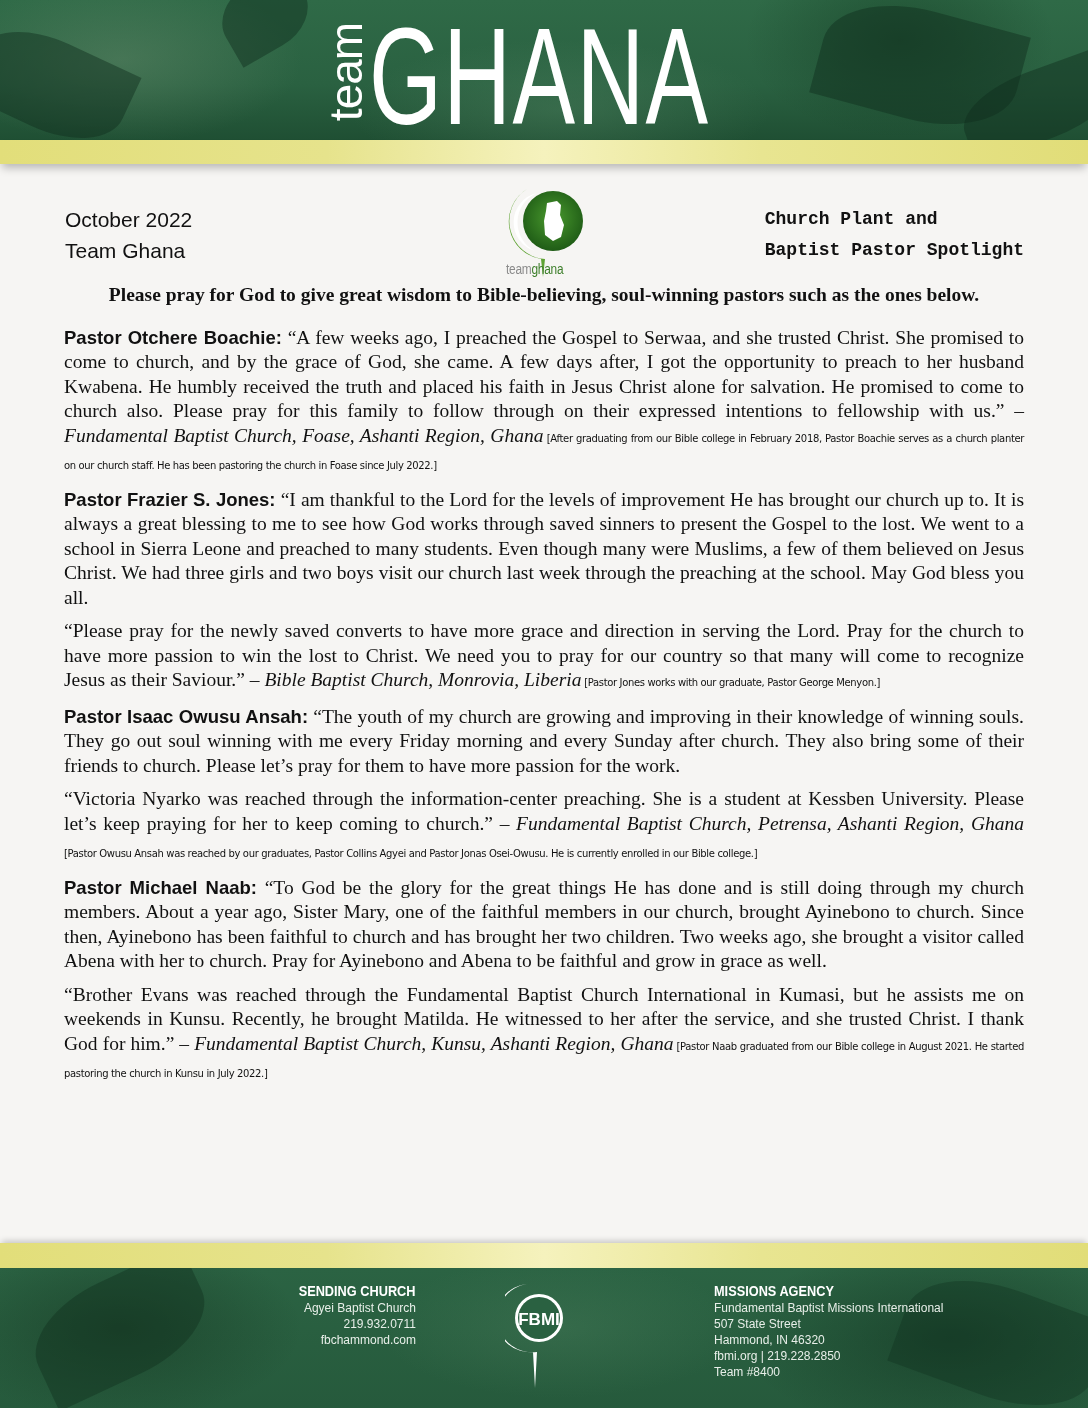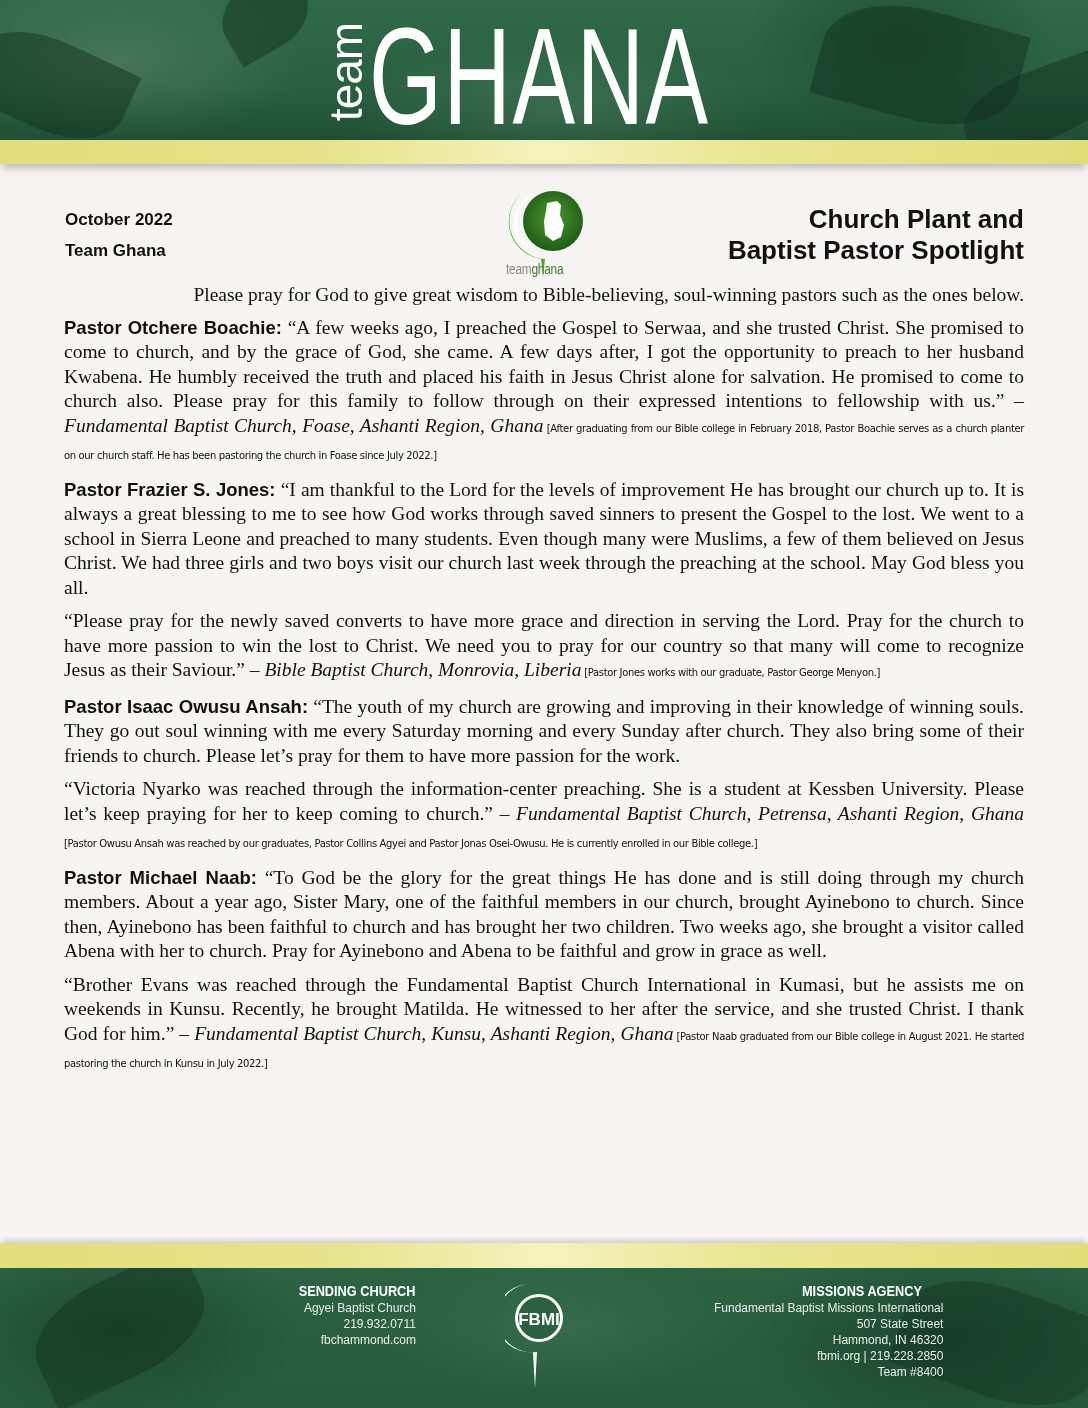--- a/index.html
+++ b/index.html
@@ -39,43 +39,43 @@
   }
   .band-top {
     position: absolute; left: 0; top: 140px; width: 1088px; height: 24px;
     background: linear-gradient(90deg, #e2de7a 0%, #e6e38c 30%, #f5f2bd 50%, #e8e591 70%, #e1dd78 100%);
     box-shadow: 0 6px 8px -2px rgba(0,0,0,0.25);
   }
 
   
   .meta-left {
     position: absolute; left: 65px; top: 204px;
-    font-family: "Liberation Sans", sans-serif; font-weight: 700; font-size: 17px; line-height: 31px;
+    font-family: "Liberation Sans", sans-serif; font-weight: 400; font-size: 21px; line-height: 31px;
   }
   .meta-right {
-    position: absolute; right: 64px; top: 204px; text-align: right;
-    font-family: Liberation Sans, sans-serif; font-weight: 700; font-size: 26px; line-height: 31px;
+    position: absolute; right: 64px; top: 204px; 
+    font-family: Liberation Mono, monospace; font-weight: 700; font-size: 18px; line-height: 31px;
   }
   .logo {
     position: absolute; left: 497px; top: 181px; width: 96px; height: 100px;
   }
   .logo-caption {
     position: absolute; left: 506px; top: 261px; font-family: "Liberation Sans", sans-serif;
     font-size: 14px; letter-spacing: -0.3px; transform: scaleX(0.85); transform-origin: left;
   }
   .logo-caption .t { color: #8a8a8a; }
   .logo-caption .g { color: #3e7f2b; }
 
   
   .content {
     position: absolute; left: 64px; top: 283px; width: 960px;
     font-size: 19.5px; line-height: 24.5px;
   }
   .content p { margin: 0 0 9px 0; text-align: justify; }
-  .content p.intro { margin-bottom: 8px; text-align: right; }
+  .content p.intro { margin-bottom: 18px; text-align: center; font-weight: bold; }
   .name {
     font-family: "Liberation Sans", sans-serif; font-weight: 700; font-size: 18.5px;
   }
   .loc { font-style: italic; }
   .note {
     font-family: "DejaVu Sans", sans-serif; font-size: 10px; letter-spacing: -0.35px;
   }
   .thanks {
     font-family: "DejaVu Sans", sans-serif; font-style: italic; font-size: 13.2px;
     line-height: 22px; letter-spacing: -0.3px; text-align: justify; margin-top: 4px;
@@ -95,21 +95,21 @@
       radial-gradient(ellipse 260px 100px at 560px 60px, rgba(90,140,105,0.25), transparent 70%),
       linear-gradient(180deg, #2b6343 0%, #265a3c 100%);
     overflow: hidden;
     font-family: "Liberation Sans", sans-serif; color: #fff; padding-left: 44px;
   }
   .foot-left {
     position: absolute; right: 716px; top: 14px; text-align: right;
     font-size: 12px; line-height: 16px; color: #e8efe9;
   }
   .foot-right {
-    position: absolute; left: 714px; top: 14px; text-align: right;
+    position: absolute; left: 714px; top: 14px; text-align: left;
     font-size: 12px; line-height: 16px; color: #e8efe9;
   }
   .foot-head { font-size: 15px; font-weight: 700; color: #fff; line-height: 18px; transform: scaleX(0.85); display: inline-block; }
   .foot-left .foot-head { transform-origin: right; }
   .foot-right .foot-head { transform-origin: left; }
   .foot-line { display: block; }
   .fbmi-logo { position: absolute; left: 505px; top: 12px; width: 60px; height: 110px; }
 </style>
 </head>
 <body>
@@ -160,21 +160,21 @@
   </p>
 
   <p>
     <span class="name">Pastor Frazier S. Jones:</span><span> “I am thankful to the Lord for the levels of improvement He has brought our church up to. It is always a great blessing to me to see how God works through saved sinners to present the Gospel to the lost. We went to a school in Sierra Leone and preached to many students. Even though many were Muslims, a few of them believed on Jesus Christ. We had three girls and two boys visit our church last week through the preaching at the school. May God bless you all.</span>
   </p>
   <p>
     <span>“Please pray for the newly saved converts to have more grace and direction in serving the Lord. Pray for the church to have more passion to win the lost to Christ. We need you to pray for our country so that many will come to recognize Jesus as their Saviour.” – </span><span class="loc">Bible Baptist Church, Monrovia, Liberia</span><span class="note"> [Pastor Jones works with our graduate, Pastor George Menyon.]</span>
   </p>
 
   <p>
-    <span class="name">Pastor Isaac Owusu Ansah:</span><span> “The youth of my church are growing and improving in their knowledge of winning souls. They go out soul winning with me every Saturday morning and every Sunday after church. They also bring some of their friends to church. Please let’s pray for them to have more passion for the work.</span>
+    <span class="name">Pastor Isaac Owusu Ansah:</span><span> “The youth of my church are growing and improving in their knowledge of winning souls. They go out soul winning with me every Friday morning and every Sunday after church. They also bring some of their friends to church. Please let’s pray for them to have more passion for the work.</span>
   </p>
   <p>
     <span>“Victoria Nyarko was reached through the information-center preaching. She is a student at Kessben University. Please let’s keep praying for her to keep coming to church.” – </span><span class="loc">Fundamental Baptist Church, Petrensa, Ashanti Region, Ghana</span><span class="note"> [Pastor Owusu Ansah was reached by our graduates, Pastor Collins Agyei and Pastor Jonas Osei-Owusu. He is currently enrolled in our Bible college.]</span>
   </p>
 
   <p>
     <span class="name">Pastor Michael Naab:</span><span> “To God be the glory for the great things He has done and is still doing through my church members. About a year ago, Sister Mary, one of the faithful members in our church, brought Ayinebono to church. Since then, Ayinebono has been faithful to church and has brought her two children. Two weeks ago, she brought a visitor called Abena with her to church. Pray for Ayinebono and Abena to be faithful and grow in grace as well.</span>
   </p>
   <p>
     <span>“Brother Evans was reached through the Fundamental Baptist Church International in Kumasi, but he assists me on weekends in Kunsu. Recently, he brought Matilda. He witnessed to her after the service, and she trusted Christ. I thank God for him.” – </span><span class="loc">Fundamental Baptist Church, Kunsu, Ashanti Region, Ghana</span><span class="note"> [Pastor Naab graduated from our Bible college in August 2021. He started pastoring the church in Kunsu in July 2022.]</span>

